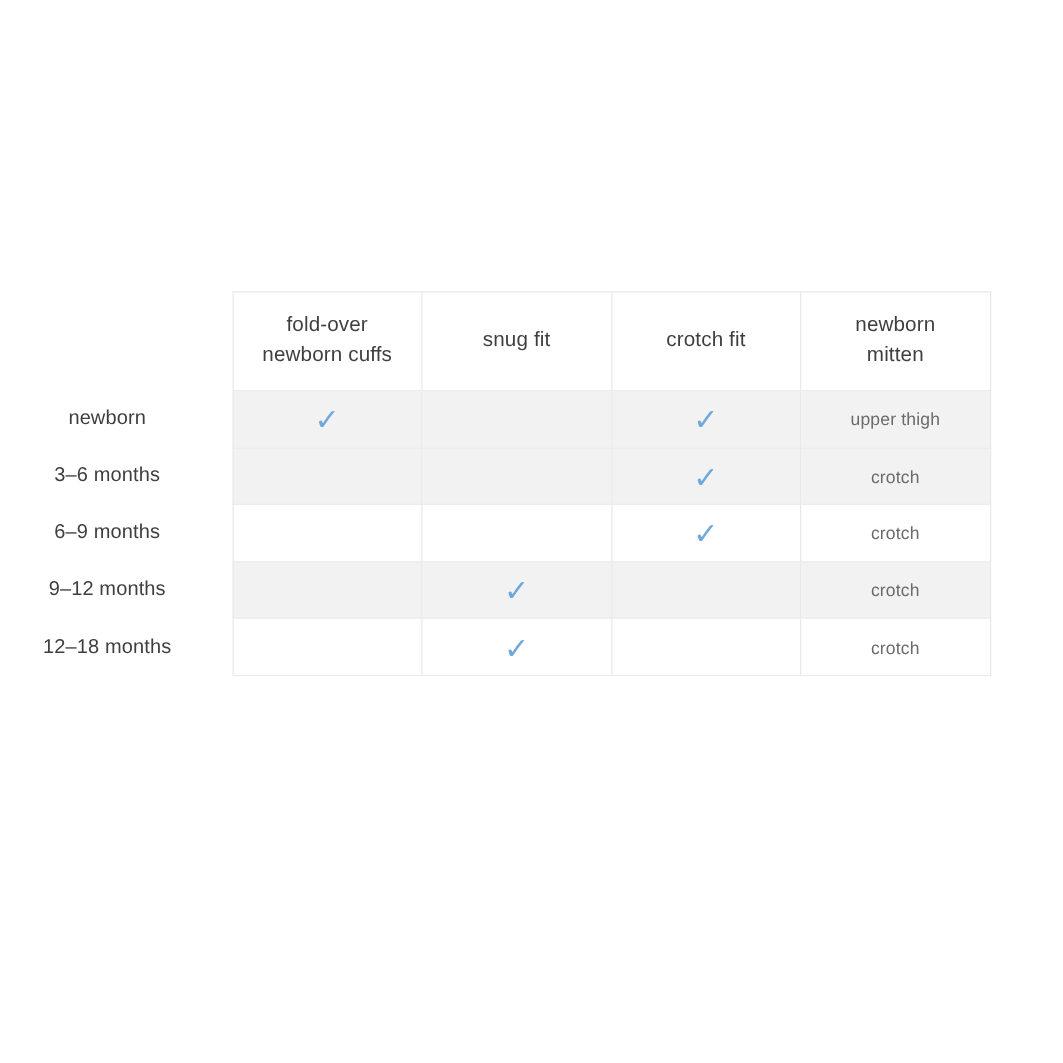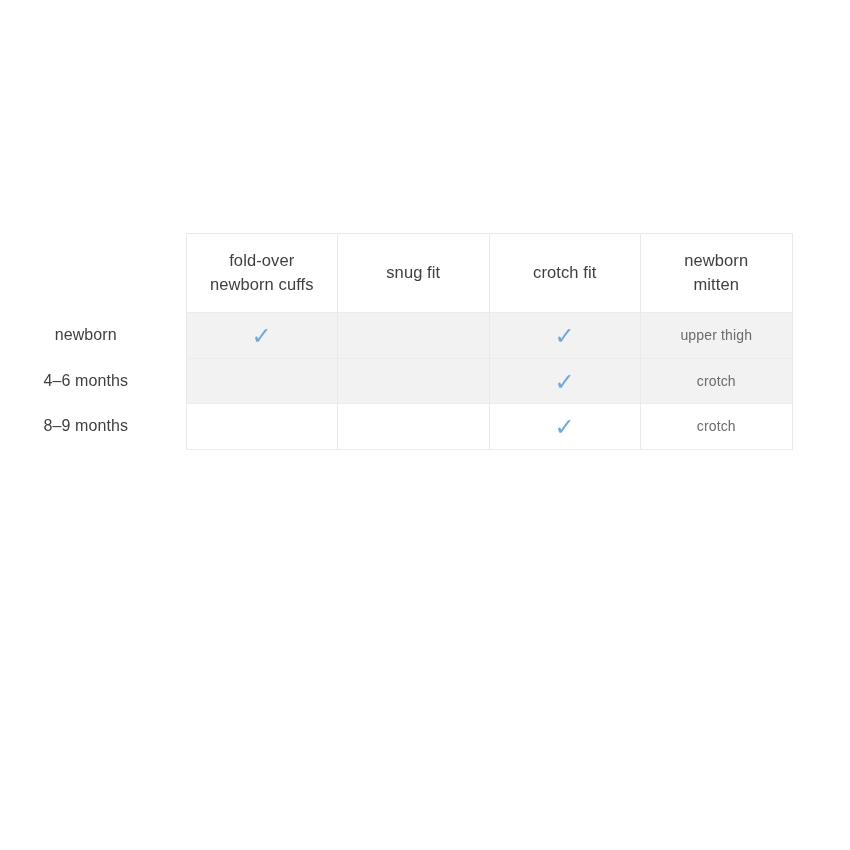--- a/index.html
+++ b/index.html
@@ -146,30 +146,44 @@
       <tbody id="chart-body">
 
       <tr class="stripe">
             <td class="row-label">newborn</td>
             <td class="data-cell"><span class="check-icon">✓</span></td>
             <td class="data-cell"><span class="empty-cell"></span></td>
             <td class="data-cell"><span class="check-icon">✓</span></td>
             <td class="data-cell"><span class="cell-text">upper thigh</span></td>
           </tr>
           <tr class="stripe">
-            <td class="row-label">4–6 months</td>
+            <td class="row-label">3–6 months</td>
             <td class="data-cell"><span class="empty-cell"></span></td>
             <td class="data-cell"><span class="empty-cell"></span></td>
             <td class="data-cell"><span class="check-icon">✓</span></td>
             <td class="data-cell"><span class="cell-text">crotch</span></td>
           </tr>
           <tr class="plain">
-            <td class="row-label">8–9 months</td>
+            <td class="row-label">6–9 months</td>
             <td class="data-cell"><span class="empty-cell"></span></td>
             <td class="data-cell"><span class="empty-cell"></span></td>
             <td class="data-cell"><span class="check-icon">✓</span></td>
+            <td class="data-cell"><span class="cell-text">crotch</span></td>
+          </tr>
+          <tr class="stripe">
+            <td class="row-label">9–12 months</td>
+            <td class="data-cell"><span class="empty-cell"></span></td>
+            <td class="data-cell"><span class="check-icon">✓</span></td>
+            <td class="data-cell"><span class="empty-cell"></span></td>
+            <td class="data-cell"><span class="cell-text">crotch</span></td>
+          </tr>
+          <tr class="plain">
+            <td class="row-label">12–18 months</td>
+            <td class="data-cell"><span class="empty-cell"></span></td>
+            <td class="data-cell"><span class="check-icon">✓</span></td>
+            <td class="data-cell"><span class="empty-cell"></span></td>
             <td class="data-cell"><span class="cell-text">crotch</span></td>
           </tr>
         </tbody>
     </table>
   </div>
 
 </div>
 
 </body></html>

